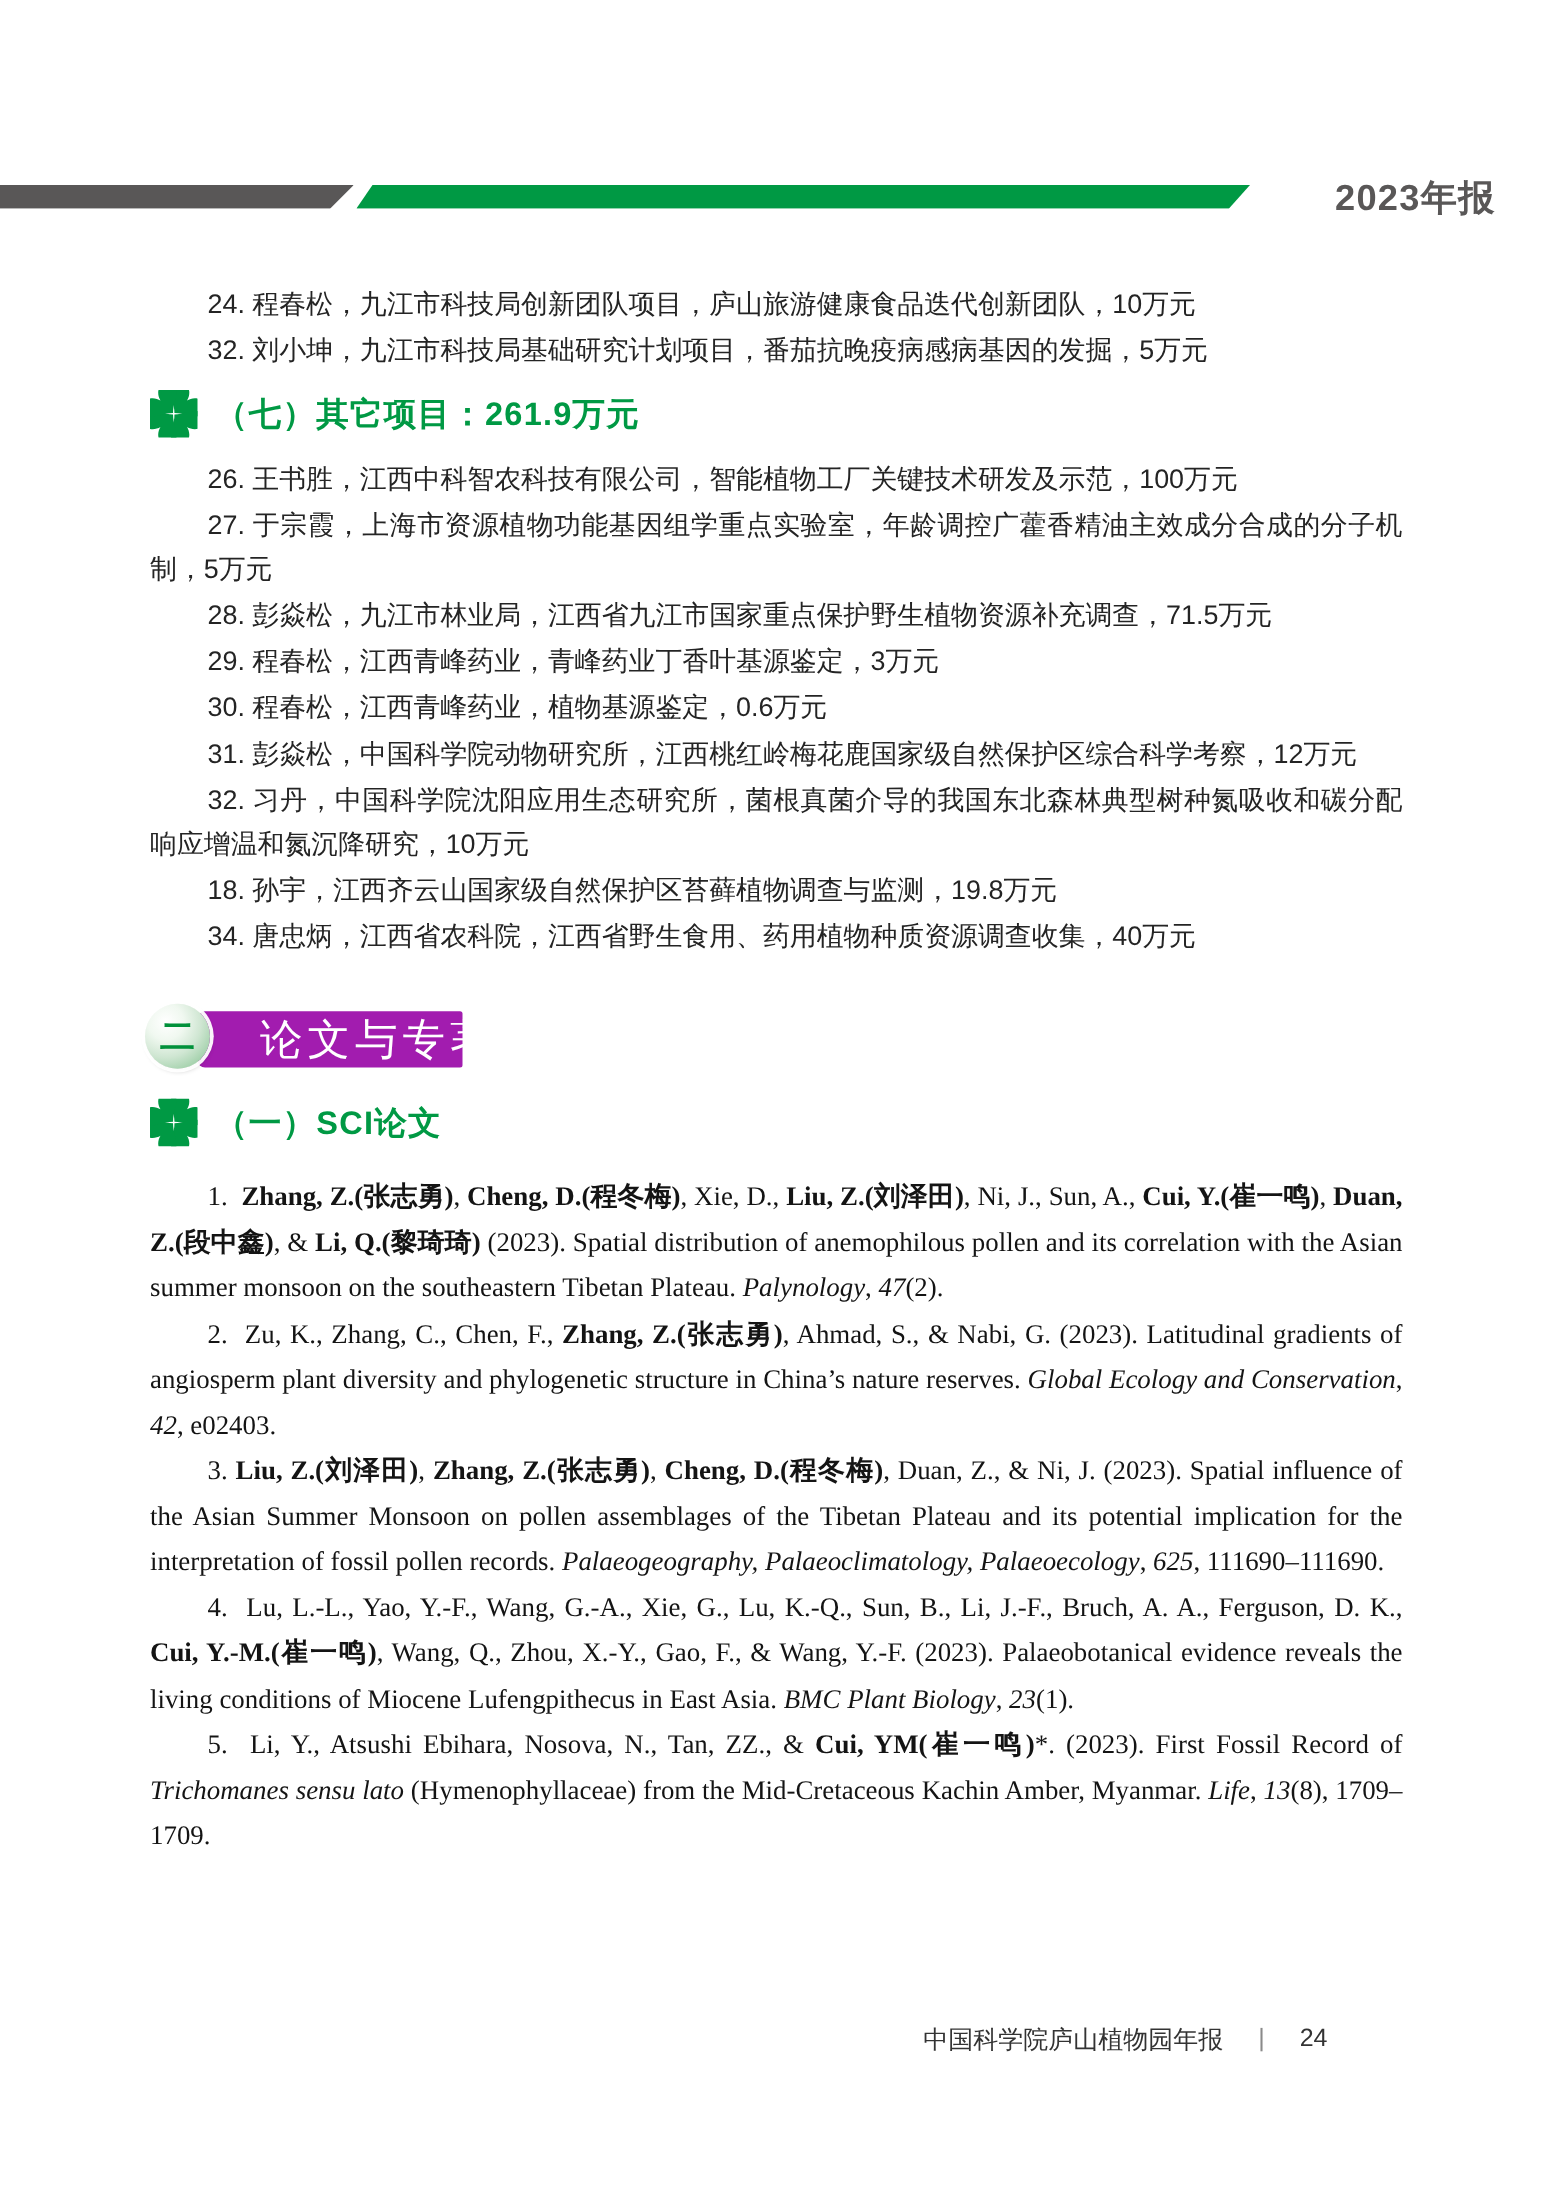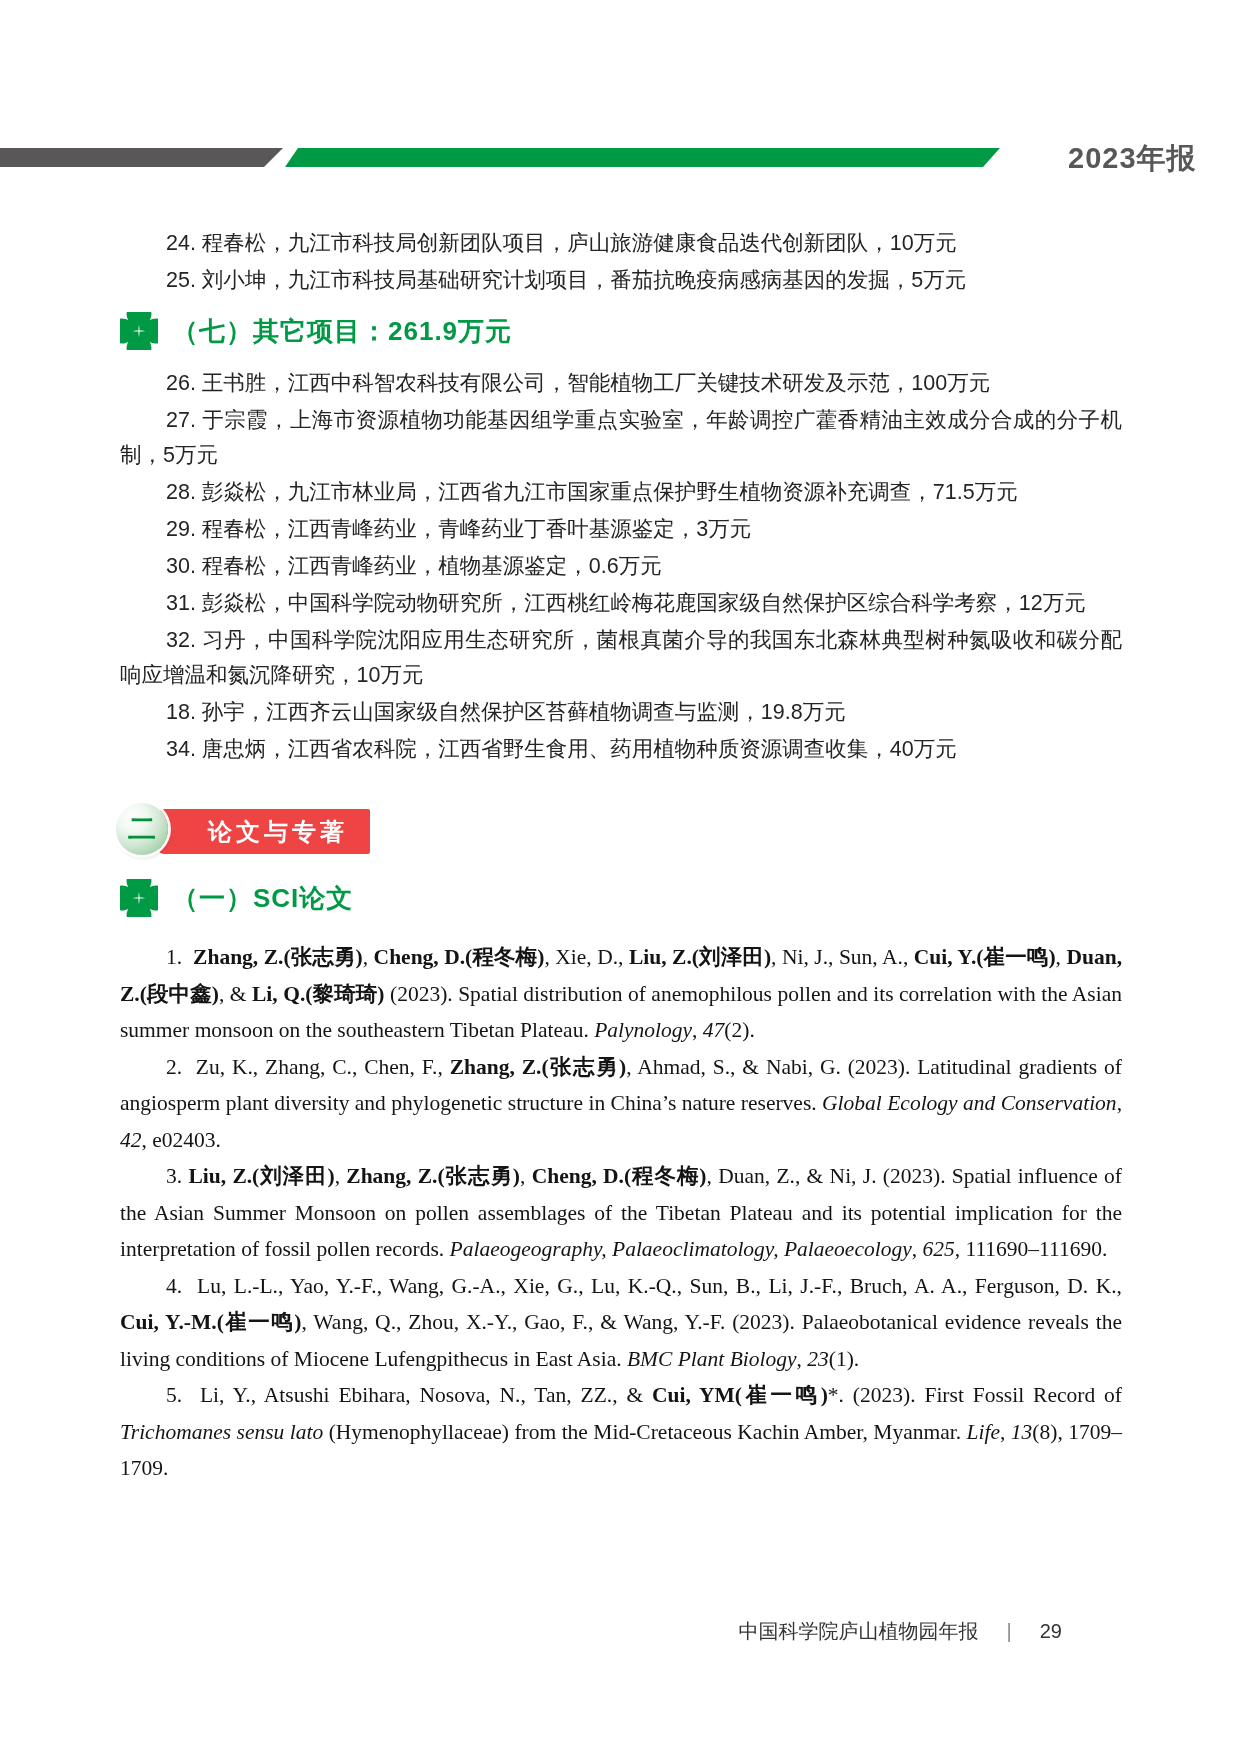--- a/index.html
+++ b/index.html
@@ -41,23 +41,23 @@
   .items p{
     margin:0 0 2px 0;
     font-size:21.5px;line-height:35px;color:#242424;
     text-align:justify;text-indent:46px;
   }
 
   
   .banner{position:relative;height:50px;margin-top:40px;}
   .banner-rect{
     position:absolute;left:38px;top:2px;height:45px;width:212px;
-    background:#ef4444;border-radius:6px 2px 2px 6px;
+    background:#a21caf;border-radius:6px 2px 2px 6px;
     display:flex;align-items:center;padding-left:50px;box-sizing:border-box;
-    color:#ffffff;font-size:24px;font-weight:bold;letter-spacing:4px;white-space:nowrap;
+    color:#ffffff;font-size:34px;font-weight:normal;letter-spacing:4px;white-space:nowrap;
   }
   .banner-badge{
     position:absolute;left:-4px;top:-4px;width:52px;height:52px;border-radius:50%;
     background:radial-gradient(circle at 32% 28%, #ffffff 0%, #f0f8f0 28%, #cfe6d2 55%, #9fcfa8 82%, #86bd90 100%);
     box-shadow:0 0 0 3px rgba(255,255,255,0.95),1px 2px 4px rgba(0,0,0,0.25);
     display:flex;align-items:center;justify-content:center;
     color:#00913a;font-size:28px;font-weight:800;z-index:2;
   }
 
   
@@ -87,21 +87,21 @@
     <div class="hdr-gray"></div>
     <div class="hdr-green"></div>
     <div class="hdr-title">2023年报</div>
   </div>
 
   <main>
 
     <section>
       <div class="items">
           <p>24. 程春松，九江市科技局创新团队项目，庐山旅游健康食品迭代创新团队，10万元</p>
-          <p>25. 刘小坤，九江市科技局基础研究计划项目，番茄抗晚疫病感病基因的发掘，5万元</p>
+          <p>32. 刘小坤，九江市科技局基础研究计划项目，番茄抗晚疫病感病基因的发掘，5万元</p>
         </div>
     </section>
 
     <section>
       <h2 class="sec-h second">
         <span class="clover">
           <svg viewBox="-24 -24 48 48" width="38" height="38" aria-hidden="true">
             <g fill="#009944">
               <path transform="rotate(45)" d="M0,-1 C-8,-9 -17,-10 -20,-17 C-23,-25 -16,-31 -9,-29 C-4,-28 -1,-23 0,-19 C1,-23 4,-28 9,-29 C16,-31 23,-25 20,-17 C17,-10 8,-9 0,-1 Z"></path>
               <path transform="rotate(135)" d="M0,-1 C-8,-9 -17,-10 -20,-17 C-23,-25 -16,-31 -9,-29 C-4,-28 -1,-23 0,-19 C1,-23 4,-28 9,-29 C16,-31 23,-25 20,-17 C17,-10 8,-9 0,-1 Z"></path>
@@ -154,16 +154,16 @@
         <p><span>3.&nbsp;</span><span class="b">Liu, Z.(刘泽田)</span><span>, </span><span class="b">Zhang, Z.(张志勇)</span><span>, </span><span class="b">Cheng, D.(程冬梅)</span><span>, Duan, Z., &amp; Ni, J. (2023). Spatial influence of the Asian Summer Monsoon on pollen assemblages of the Tibetan Plateau and its potential implication for the interpretation of fossil pollen records. </span><span class="i">Palaeogeography, Palaeoclimatology, Palaeoecology</span><span>, </span><span class="i">625</span><span>, 111690–111690.</span></p>
         <p><span>4.&nbsp;&nbsp;Lu, L.-L., Yao, Y.-F., Wang, G.-A., Xie, G., Lu, K.-Q., Sun, B., Li, J.-F., Bruch, A. A., Ferguson, D. K., </span><span class="b">Cui, Y.-M.(崔一鸣)</span><span>, Wang, Q., Zhou, X.-Y., Gao, F., &amp; Wang, Y.-F. (2023). Palaeobotanical evidence reveals the living conditions of Miocene Lufengpithecus in East Asia. </span><span class="i">BMC Plant Biology</span><span>, </span><span class="i">23</span><span>(1).</span></p>
         <p><span>5.&nbsp;&nbsp;Li, Y., Atsushi Ebihara, Nosova, N., Tan, ZZ., &amp; </span><span class="b">Cui, YM(崔一鸣)</span><span>*. (2023). First Fossil Record of </span><span class="i">Trichomanes sensu lato</span><span> (Hymenophyllaceae) from the Mid-Cretaceous Kachin Amber, Myanmar. </span><span class="i">Life</span><span>, </span><span class="i">13</span><span>(8), 1709–1709.</span></p>
       </div>
 
   </main>
 
   <footer class="page-footer">
     <span>中国科学院庐山植物园年报</span>
     <span class="sep">|</span>
-    <span>29</span>
+    <span>24</span>
   </footer>
 
 </div>
 
 </body></html>

